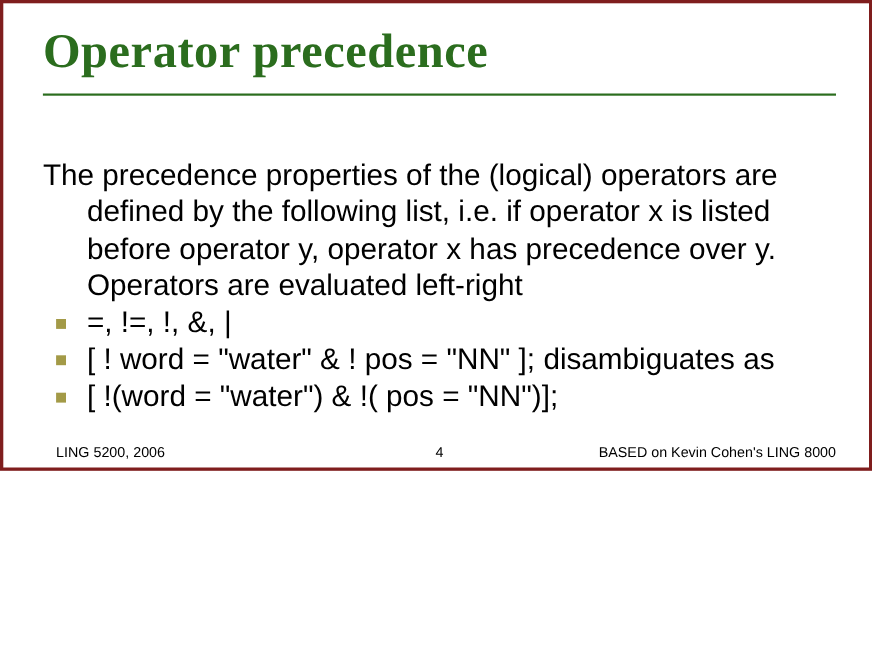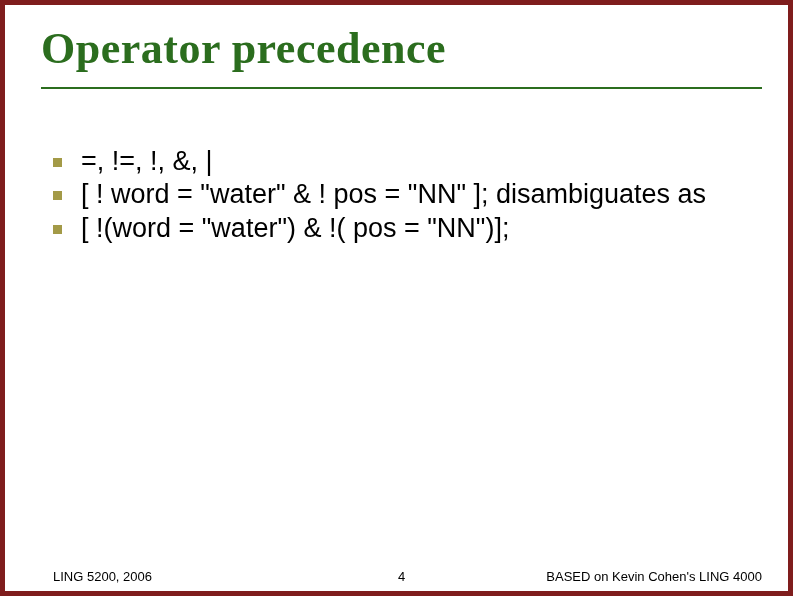--- a/index.html
+++ b/index.html
@@ -7,23 +7,23 @@
     padding: 0;
     width: 793px;
     height: 596px;
     background: #ffffff;
     font-family: "Trebuchet MS", "Lucida Sans", Arial, sans-serif;
     overflow: hidden;
   }
   .slide {
     position: relative;
     width: 793px;
-    height: 596px;
+    height: 428px;
     box-sizing: border-box;
-    border: 5px solid #7f1d1d;
+    border: 3px solid #7f1d1d;
   }
   .title {
     position: absolute;
     left: 36px;
     top: 18px;
     font-family: Georgia, "Times New Roman", serif;
     font-size: 44px;
     font-weight: 700;
     color: #2b6d1e;
     letter-spacing: 0.5px;
@@ -95,35 +95,36 @@
 </style>
 </head>
 <body>
 
 <div class="slide">
 
   <div class="title">Operator precedence</div>
   <div class="title-rule"></div>
 
   <div class="body">
+    <p class="intro">The precedence properties of the (logical) operators are defined by the following list, i.e. if operator x is listed before operator y, operator x has precedence over y.  Operators are evaluated left-right</p>
     <ul class="bullets">
       <li>
         <span class="bullet-icon"></span>
         <span>=, !=, !, &amp;, |</span>
       </li>
       <li>
         <span class="bullet-icon"></span>
         <span>[ ! word = "water" &amp; ! pos = "NN" ]; disambiguates as</span>
       </li>
       <li>
         <span class="bullet-icon"></span>
         <span>[ !(word = "water") &amp; !( pos = "NN")];</span>
       </li>
     </ul>
   </div>
 
   <div class="footer">
     <span class="footer-left">LING 5200, 2006</span>
     <span class="footer-center">4</span>
-    <span class="footer-right">BASED on Kevin Cohen's LING 4000</span>
+    <span class="footer-right">BASED on Kevin Cohen's LING 8000</span>
   </div>
 
 </div>
 
 </body></html>

